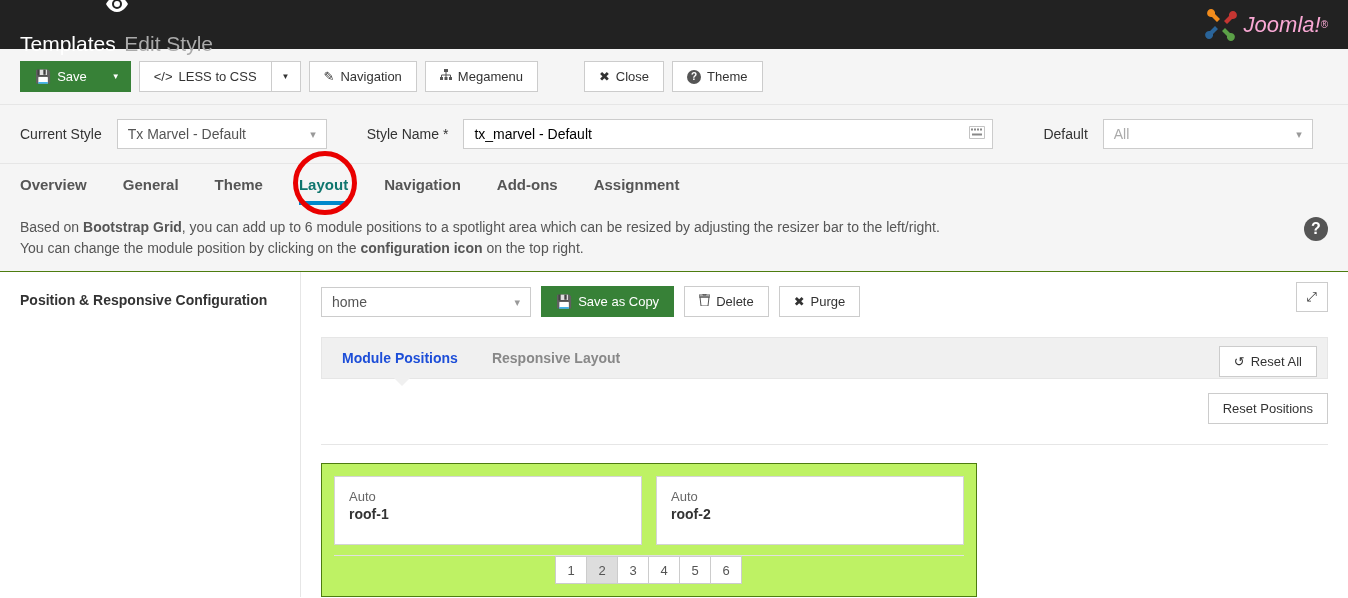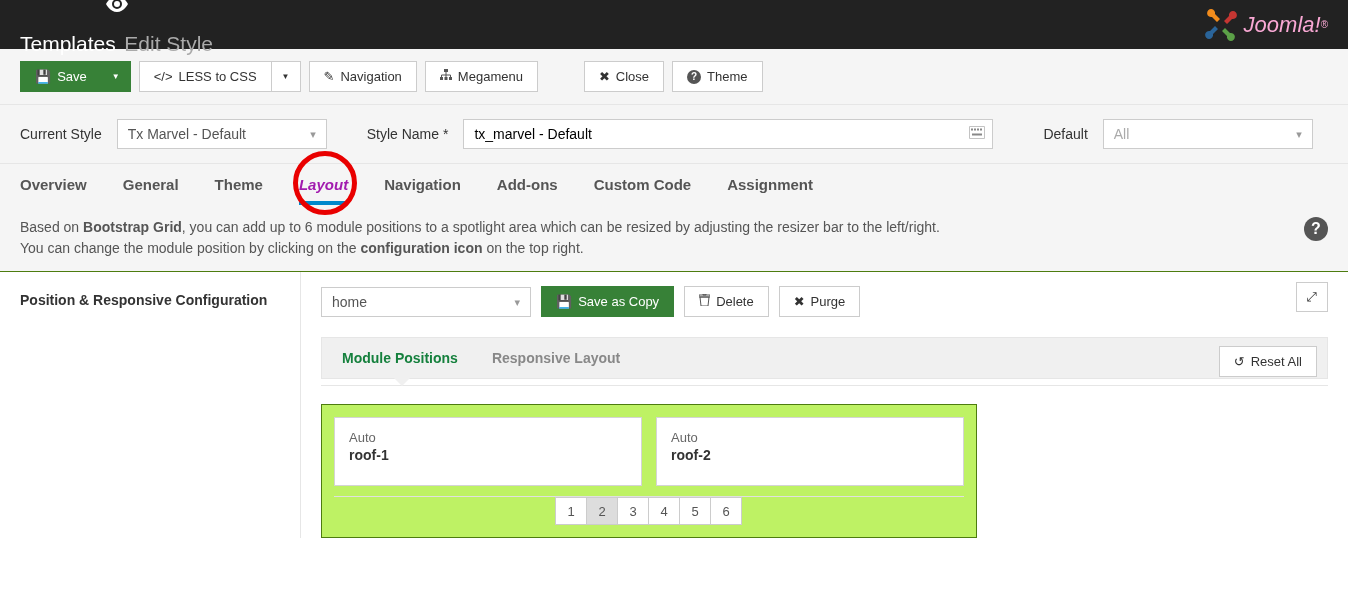--- a/index.html
+++ b/index.html
@@ -19,35 +19,35 @@
 .btn-group .btn:first-child { border-right: none; }
 .btn-group .btn.caret-btn { padding: 7px 10px; border-left: 1px solid rgba(0,0,0,0.2); }
 .btn-group.green .btn.caret-btn { background: #378137; border-color: #378137; color: #fff; }
 .filter-row { background: #f5f5f5; padding: 14px 20px; display: flex; align-items: center; gap: 15px; }
 .label-txt { font-size: 14px; color: #333; }
 .select-box { background: #fff; border: 1px solid #ccc; padding: 6px 30px 6px 10px; min-width: 210px; position: relative; font-size: 14px; color: #555; cursor: pointer; }
 .select-box::after { content: "▾"; position: absolute; right: 10px; top: 50%; transform: translateY(-50%); color: #999; font-size: 11px; }
 .text-input { border: 1px solid #ccc; padding: 6px 10px; font-size: 14px; width: 530px; }
 .tabs-row { background: #f5f5f5; border-top: 1px solid #e6e6e6; padding: 0 20px; display: flex; gap: 36px; }
 .tab { padding: 12px 0; font-size: 15px; font-weight: bold; color: #555; cursor: pointer; position: relative; }
-.tab.active { color: #a21caf; font-style: italic; }
+.tab.active { color: #0f766e; }
 .tab.active::after { content: ""; position: absolute; bottom: 0; left: 0; right: 0; height: 4px; background: #0088cc; }
 .highlight-circle { position: absolute; width: 64px; height: 64px; border: 5px solid #e90000; border-radius: 50%; pointer-events: none; }
 .info-bar { background: #f5f5f5; padding: 12px 20px; border-bottom: 1px solid #4d7c0f; display: flex; justify-content: space-between; align-items: flex-start; }
 .info-text { font-size: 14px; color: #555; line-height: 1.5; }
 .help-circle { width: 24px; height: 24px; background: #555; border-radius: 50%; color: #fff; display: flex; align-items: center; justify-content: center; font-weight: bold; font-size: 16px; cursor: pointer; }
 .main-layout { display: flex; }
 .sidebar { width: 300px; padding: 20px; }
 .sidebar-title { font-size: 14px; font-weight: bold; color: #333; }
 .content { flex: 1; border-left: 1px solid #e6e6e6; padding: 14px 20px 0 20px; position: relative; }
 .content-top { display: flex; gap: 10px; align-items: center; }
 .expand-btn { position: absolute; right: 20px; top: 10px; border: 1px solid #ccc; padding: 6px 10px; cursor: pointer; }
 .subtabs { background: #f0f0f0; border: 1px solid #e6e6e6; margin-top: 20px; padding: 12px 20px; display: flex; gap: 34px; align-items: center; position: relative; }
 .subtab { font-size: 14px; font-weight: bold; color: #888; cursor: pointer; }
-.subtab.active { color: #15803d; }
+.subtab.active { color: #1d4ed8; }
 .subtab-pointer { position: absolute; bottom: -8px; left: 72px; width: 0; height: 0; border-left: 8px solid transparent; border-right: 8px solid transparent; border-top: 8px solid #f0f0f0; }
 .reset-all-btn { position: absolute; right: 10px; top: 8px; }
 .reset-row { display: flex; justify-content: flex-end; padding: 14px 0; }
 .divider { border-top: 1px solid #e6e6e6; margin-top: 6px; }
 .module-area { background: #bef264; border: 1px solid #4d7c0f; margin: 18px 0 0 0; padding: 12px; width: 656px; }
 .module-row { display: flex; gap: 14px; }
 .module-box { flex: 1; background: #fff; border: 1px solid #d4d4d4; padding: 12px 14px 22px 14px; }
 .module-auto { font-size: 13px; color: #666; }
 .module-name { font-size: 14px; font-weight: bold; color: #333; margin-top: 2px; }
 .pager-row { display: flex; justify-content: center; margin-top: 10px; border-top: 1px solid #e0e0e0; padding-top: 0; }
@@ -161,21 +161,20 @@
 </div>
 
 <div class="tabs-container">
   <div class="tabs-row">
     <div class="tab"><span>Overview</span></div>
     <div class="tab"><span>General</span></div>
     <div class="tab"><span>Theme</span></div>
     <div class="tab active"><span>Layout</span></div>
     <div class="tab"><span>Navigation</span></div>
     <div class="tab"><span>Add-ons</span></div>
-    <div class="tab"><span>Custom Code</span></div>
     <div class="tab"><span>Assignment</span></div>
   </div>
   <div class="highlight-circle" style="left:293px; top:-12px;"></div>
 </div>
 
 <div class="info-bar">
   <div class="info-text">
     <div>
       <span>Based on </span><b>Bootstrap Grid</b><span>, you can add up to 6 module positions to a spotlight area which can be resized by adjusting the resizer bar to the left/right.</span>
     </div>
@@ -219,20 +218,25 @@
     <div class="subtabs">
       <div class="subtab active"><span>Module Positions</span></div>
       <div class="subtab"><span>Responsive Layout</span></div>
       <div class="subtab-pointer"></div>
       <button class="btn reset-all-btn">
         <span>↺</span>
         <span>Reset All</span>
       </button>
     </div>
 
+    <div class="reset-row">
+      <button class="btn">
+        <span>Reset Positions</span>
+      </button>
+    </div>
     <div class="divider"></div>
 
     <div class="module-area">
       <div class="module-row">
         <div class="module-box">
           <div class="module-auto">Auto</div>
           <div class="module-name">roof-1</div>
         </div>
         <div class="module-box">
           <div class="module-auto">Auto</div>

